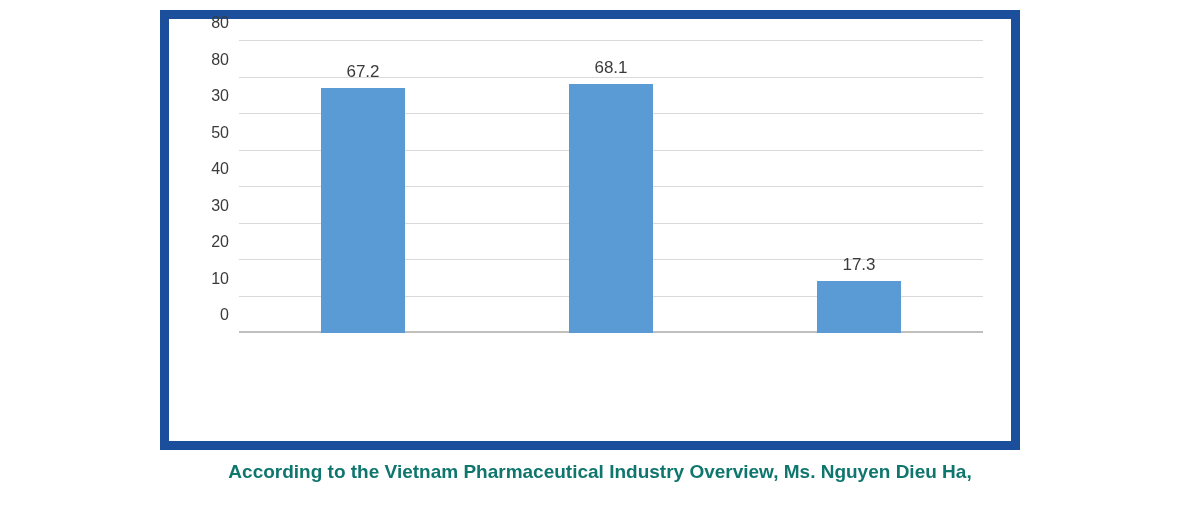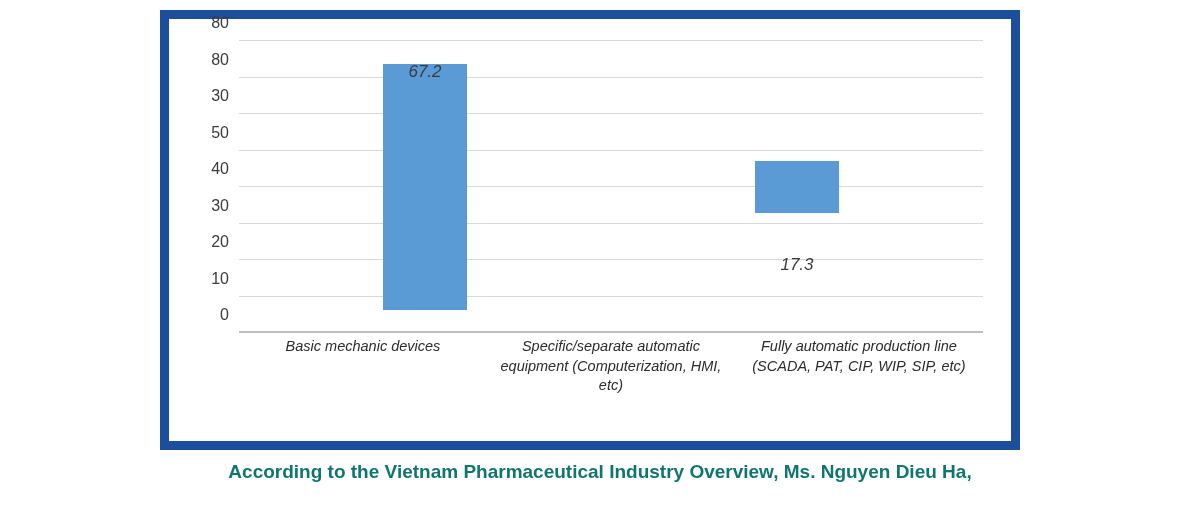--- a/index.html
+++ b/index.html
@@ -73,22 +73,21 @@
     align-items: flex-end;
     justify-content: space-around;
   }
   .bar-col {
     position: relative;
     width: 33.33%;
     height: 100%;
     display: flex;
     flex-direction: column;
     align-items: center;
-    justify-content: center;
-    font-style: italic;
+    justify-content: flex-end;
   }
   .bar {
     width: 84px;
     background: #5b9bd5;
   }
   .bar-label {
     position: absolute;
     font-size: 17px;
     color: #3b3b3b;
     white-space: nowrap;
@@ -153,31 +152,30 @@
         <div class="ytick" style="bottom:25%">20</div>
         <div class="ytick" style="bottom:12.5%">10</div>
         <div class="ytick" style="bottom:0%">0</div>
 
         <div class="bars">
           <div class="bar-col">
             <div class="bar-label" style="bottom: calc(84% + 6px);">67.2</div>
             <div class="bar" style="height: 84%; background: rgb(91, 155, 213);"></div>
           </div>
           <div class="bar-col">
+            <div class="bar-label" style="bottom: calc(85.125% + 6px);">68.1</div>
+            <div class="bar" style="height: 85.125%; background: rgb(91, 155, 213);"></div>
+          </div>
+          <div class="bar-col">
             <div class="bar-label" style="bottom: calc(17.875% + 6px);">17.3</div>
             <div class="bar" style="height: 17.875%; background: rgb(91, 155, 213);"></div>
           </div>
         </div>
       </div>
 
-      <div class="cat-labels">
-        <div class="cat">Basic mechanic devices</div>
-        <div class="cat">Specific/separate automatic equipment (Computerization, HMI, etc)</div>
-        <div class="cat">Fully automatic production line (SCADA, PAT, CIP, WIP, SIP, etc)</div>
-      </div>
 
     </div>
   </div>
 
   <div class="caption">
     <div>According to the Vietnam Pharmaceutical Industry Overview, Ms. Nguyen Dieu Ha,</div>
   </div>
 
 </div>
 

